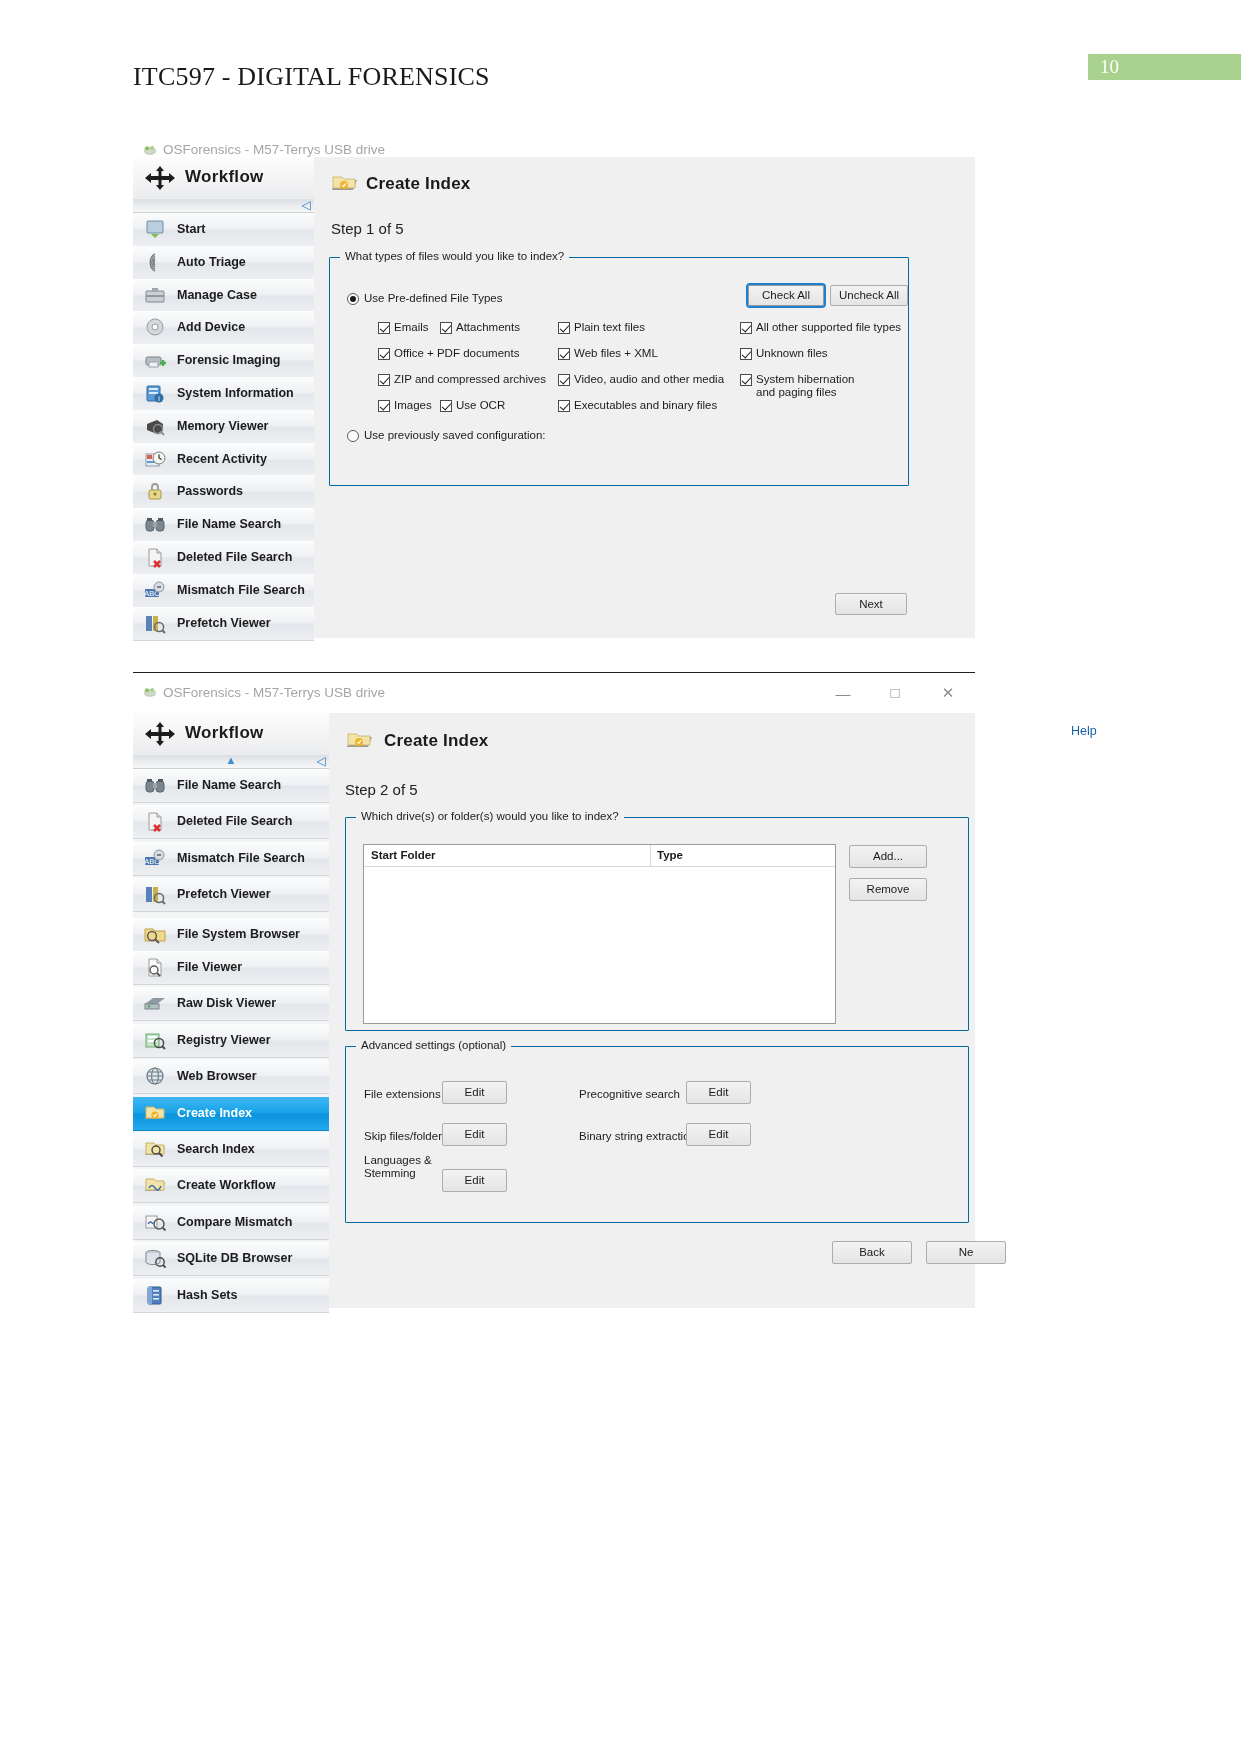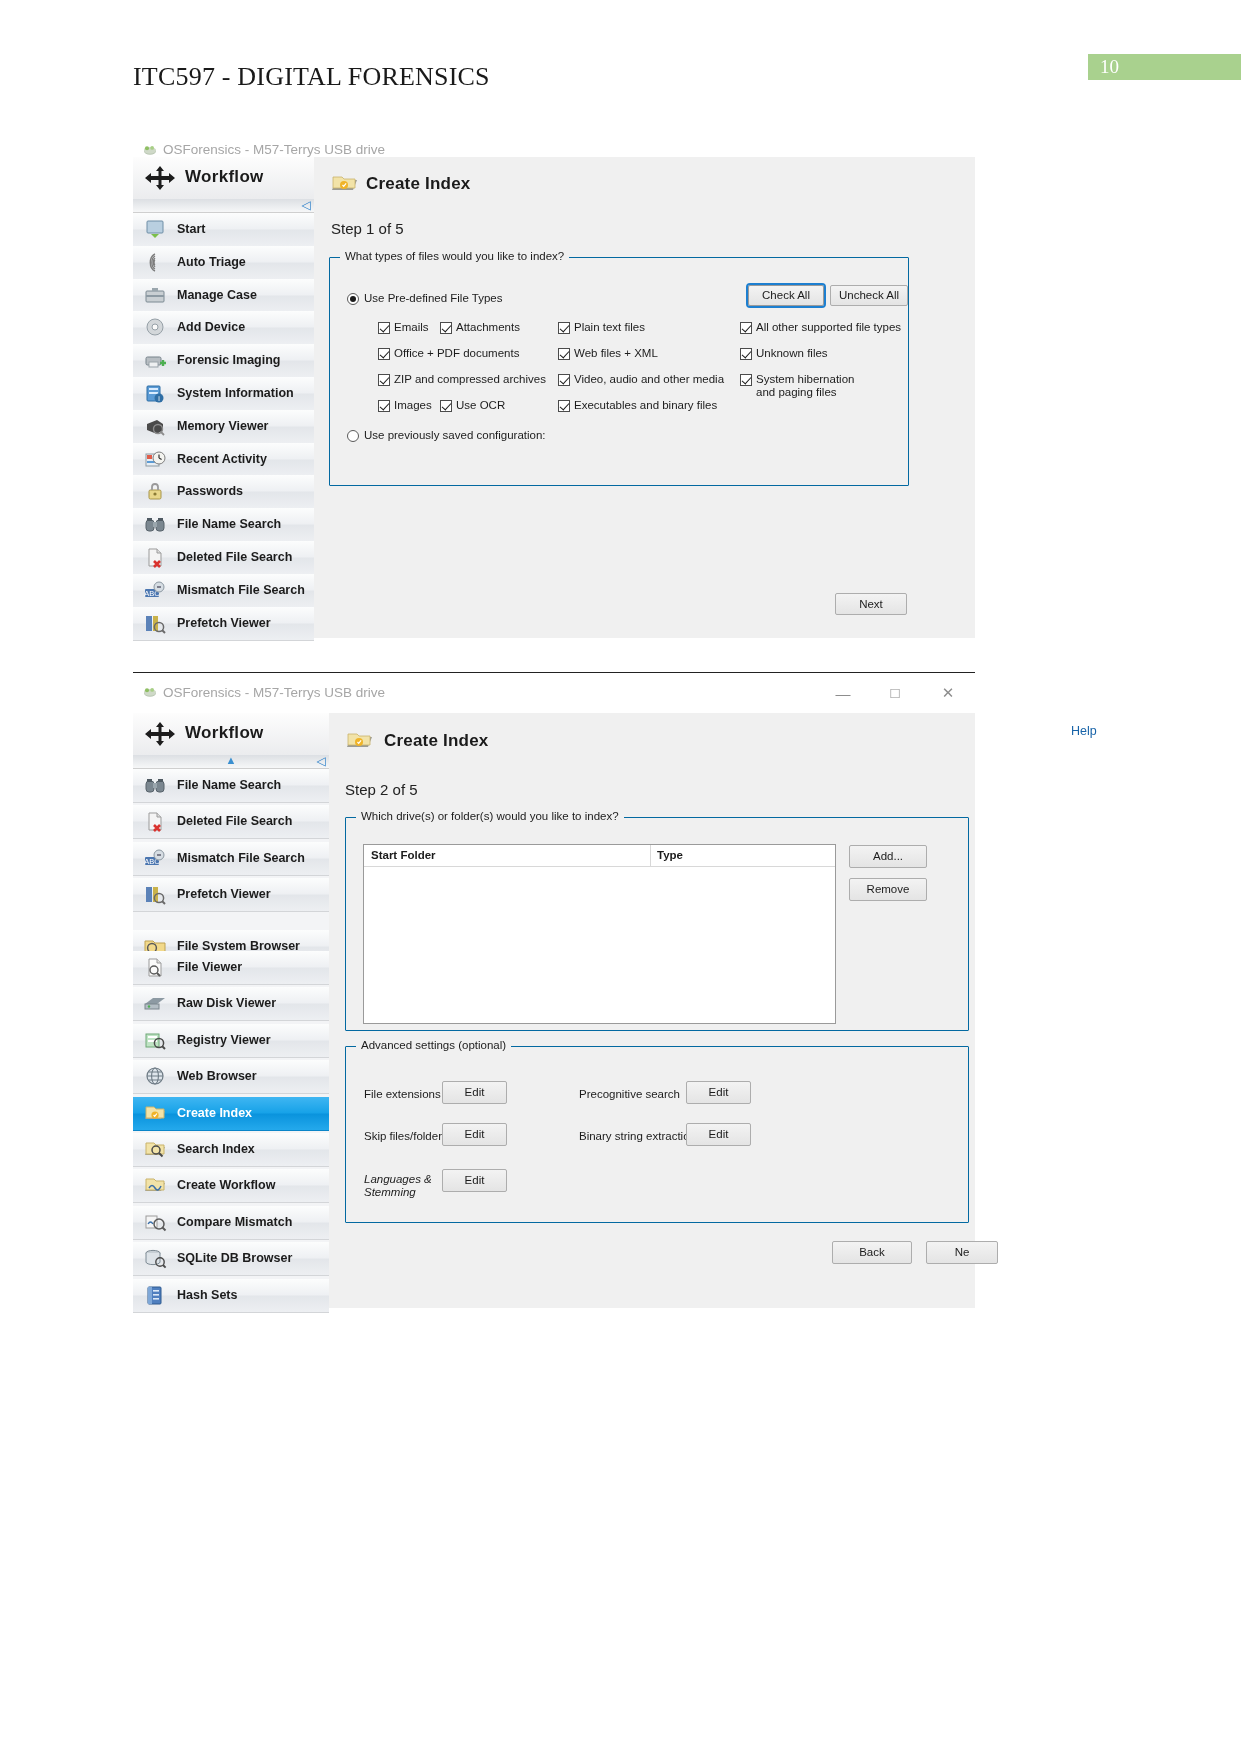--- a/index.html
+++ b/index.html
@@ -434,21 +434,21 @@
         </div>
         <div class="nav-item" style="top: 165.2px;">
           <span class="nav-ico"><svg width="24" height="23" viewBox="0 0 24 23">
               <rect x="3" y="4" width="6" height="15" fill="#5b82b8"></rect>
               <rect x="10" y="4" width="5" height="15" fill="#c9b24a"></rect>
               <circle cx="16" cy="15" r="4.6" fill="none" stroke="#6a6a6a" stroke-width="1.5"></circle>
               <path d="M19 18 l3 3" stroke="#6a6a6a" stroke-width="2"></path>
             </svg></span>
           <span class="nav-label">Prefetch Viewer</span>
         </div>
-        <div class="nav-item" style="top: 217px; text-decoration: underline;">
+        <div class="nav-item" style="top: 205px; text-decoration: underline;">
           <span class="nav-ico"><svg width="24" height="23" viewBox="0 0 24 23">
               <path d="M2 6 h8 l2 2 h10 v10 h-20z" fill="#f2d98a" stroke="#bfa352"></path>
               <circle cx="9" cy="13" r="4.4" fill="none" stroke="#5a5a5a" stroke-width="1.5"></circle>
               <path d="M12 16 l4 4" stroke="#5a5a5a" stroke-width="2"></path>
             </svg></span>
           <span class="nav-label">File System Browser</span>
         </div>
         <div class="nav-item" style="top: 238px;">
           <span class="nav-ico"><svg width="24" height="23" viewBox="0 0 24 23">
               <path d="M6 3 h8 l4 4 v13 h-12z" fill="#fafafa" stroke="#9b9b9b"></path>
@@ -578,36 +578,36 @@
       <div class="adv-label" style="left:18px;top:41px;">File extensions</div>
       <div class="btn" style="left:96px;top:34px;width:65px;height:23px;line-height:21px;">
         <span>Edit</span>
       </div>
 
       <div class="adv-label" style="left:18px;top:83px;">Skip files/folders</div>
       <div class="btn" style="left:96px;top:76px;width:65px;height:23px;line-height:21px;">
         <span>Edit</span>
       </div>
 
-      <div class="adv-label two" style="left:18px;top:126px;font-style:italic;">Languages &amp; Stemming</div>
+      <div class="adv-label two" style="left:18px;top:107px;">Languages &amp; Stemming</div>
       <div class="btn" style="left:96px;top:122px;width:65px;height:23px;line-height:21px;">
         <span>Edit</span>
       </div>
 
       <div class="adv-label" style="left:233px;top:41px;">Precognitive search</div>
       <div class="btn" style="left:340px;top:34px;width:65px;height:23px;line-height:21px;">
         <span>Edit</span>
       </div>
 
       <div class="adv-label" style="left:233px;top:83px;">Binary string extraction</div>
       <div class="btn" style="left:340px;top:76px;width:65px;height:23px;line-height:21px;">
         <span>Edit</span>
       </div>
     </div>
 
     <div class="btn" style="left:503px;top:528px;width:80px;height:23px;line-height:21px;">
       <span>Back</span>
     </div>
-    <div class="btn" style="left:597px;top:528px;width:72px;height:23px;line-height:21px;">
+    <div class="btn" style="left:597px;top:528px;width:80px;height:23px;line-height:21px;">
       <span>Ne</span>
     </div>
   </div>
 </div>
 
 </body></html>

